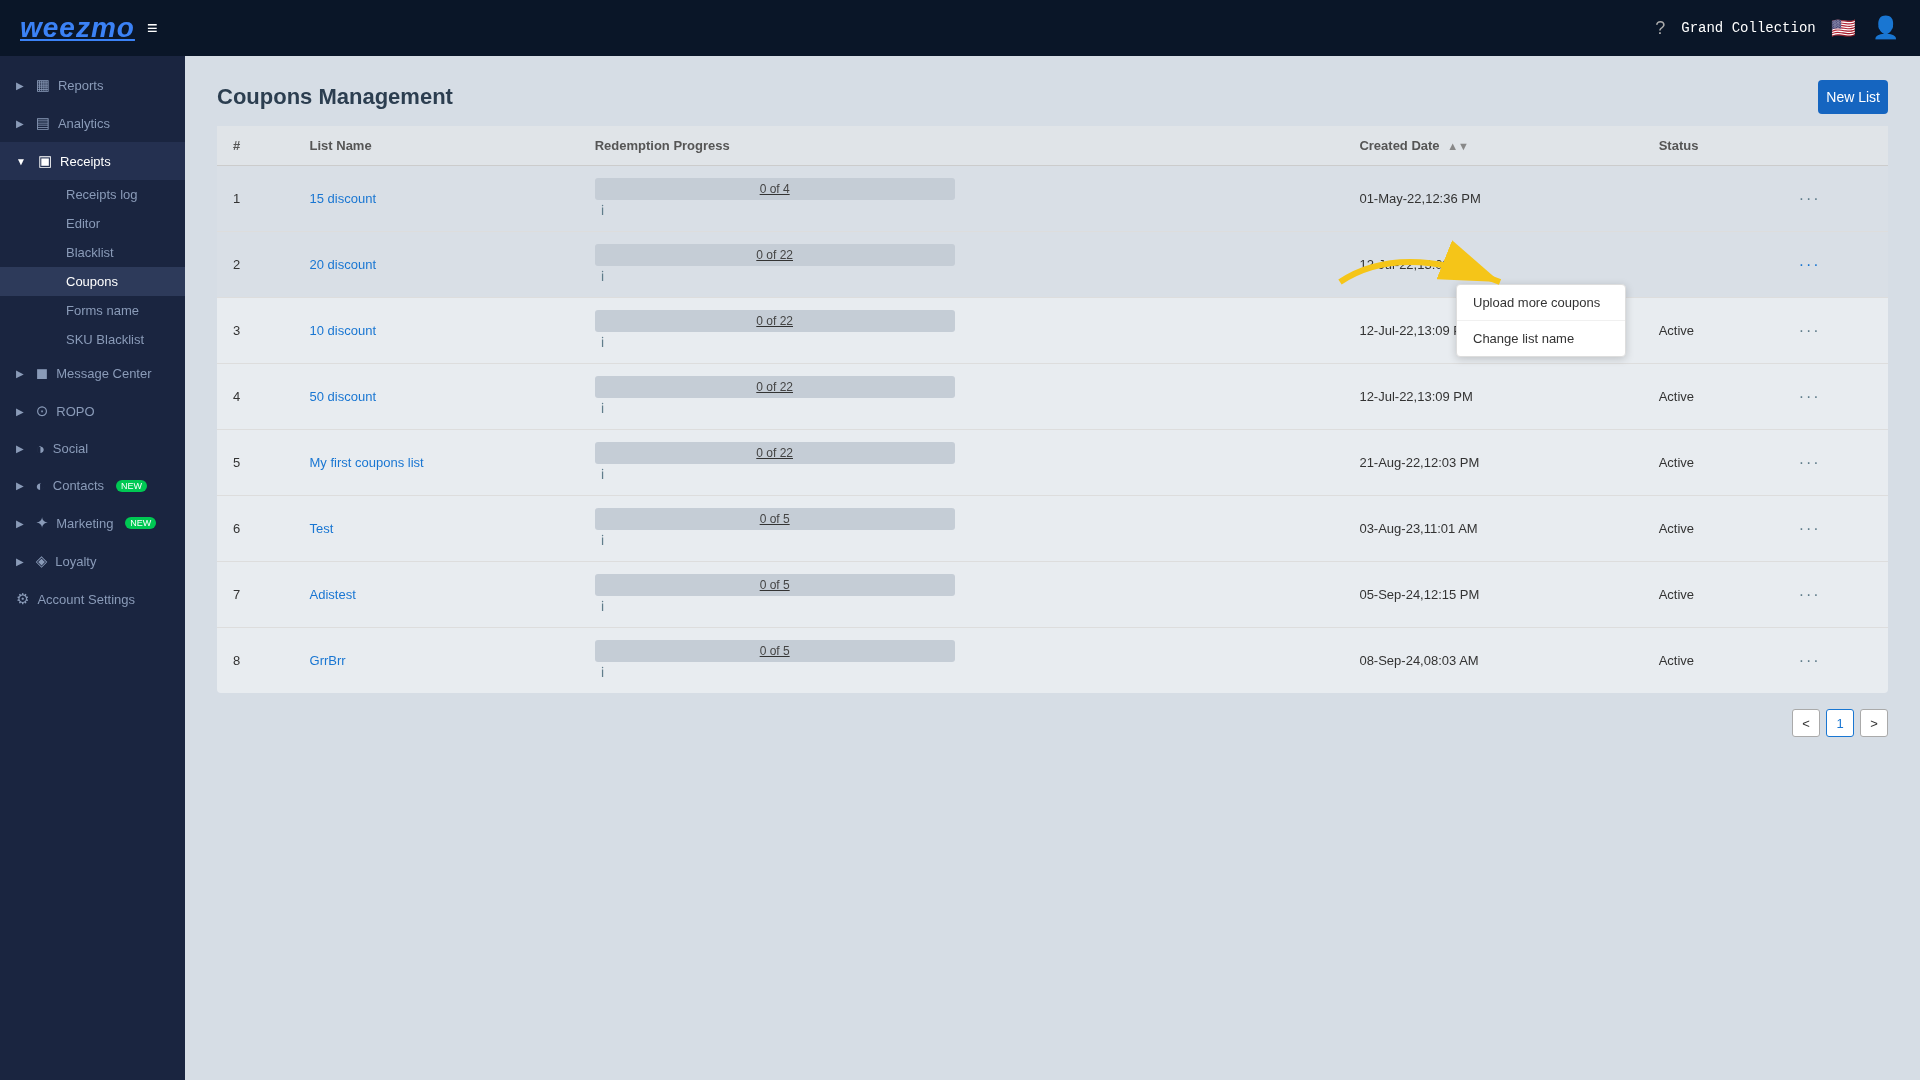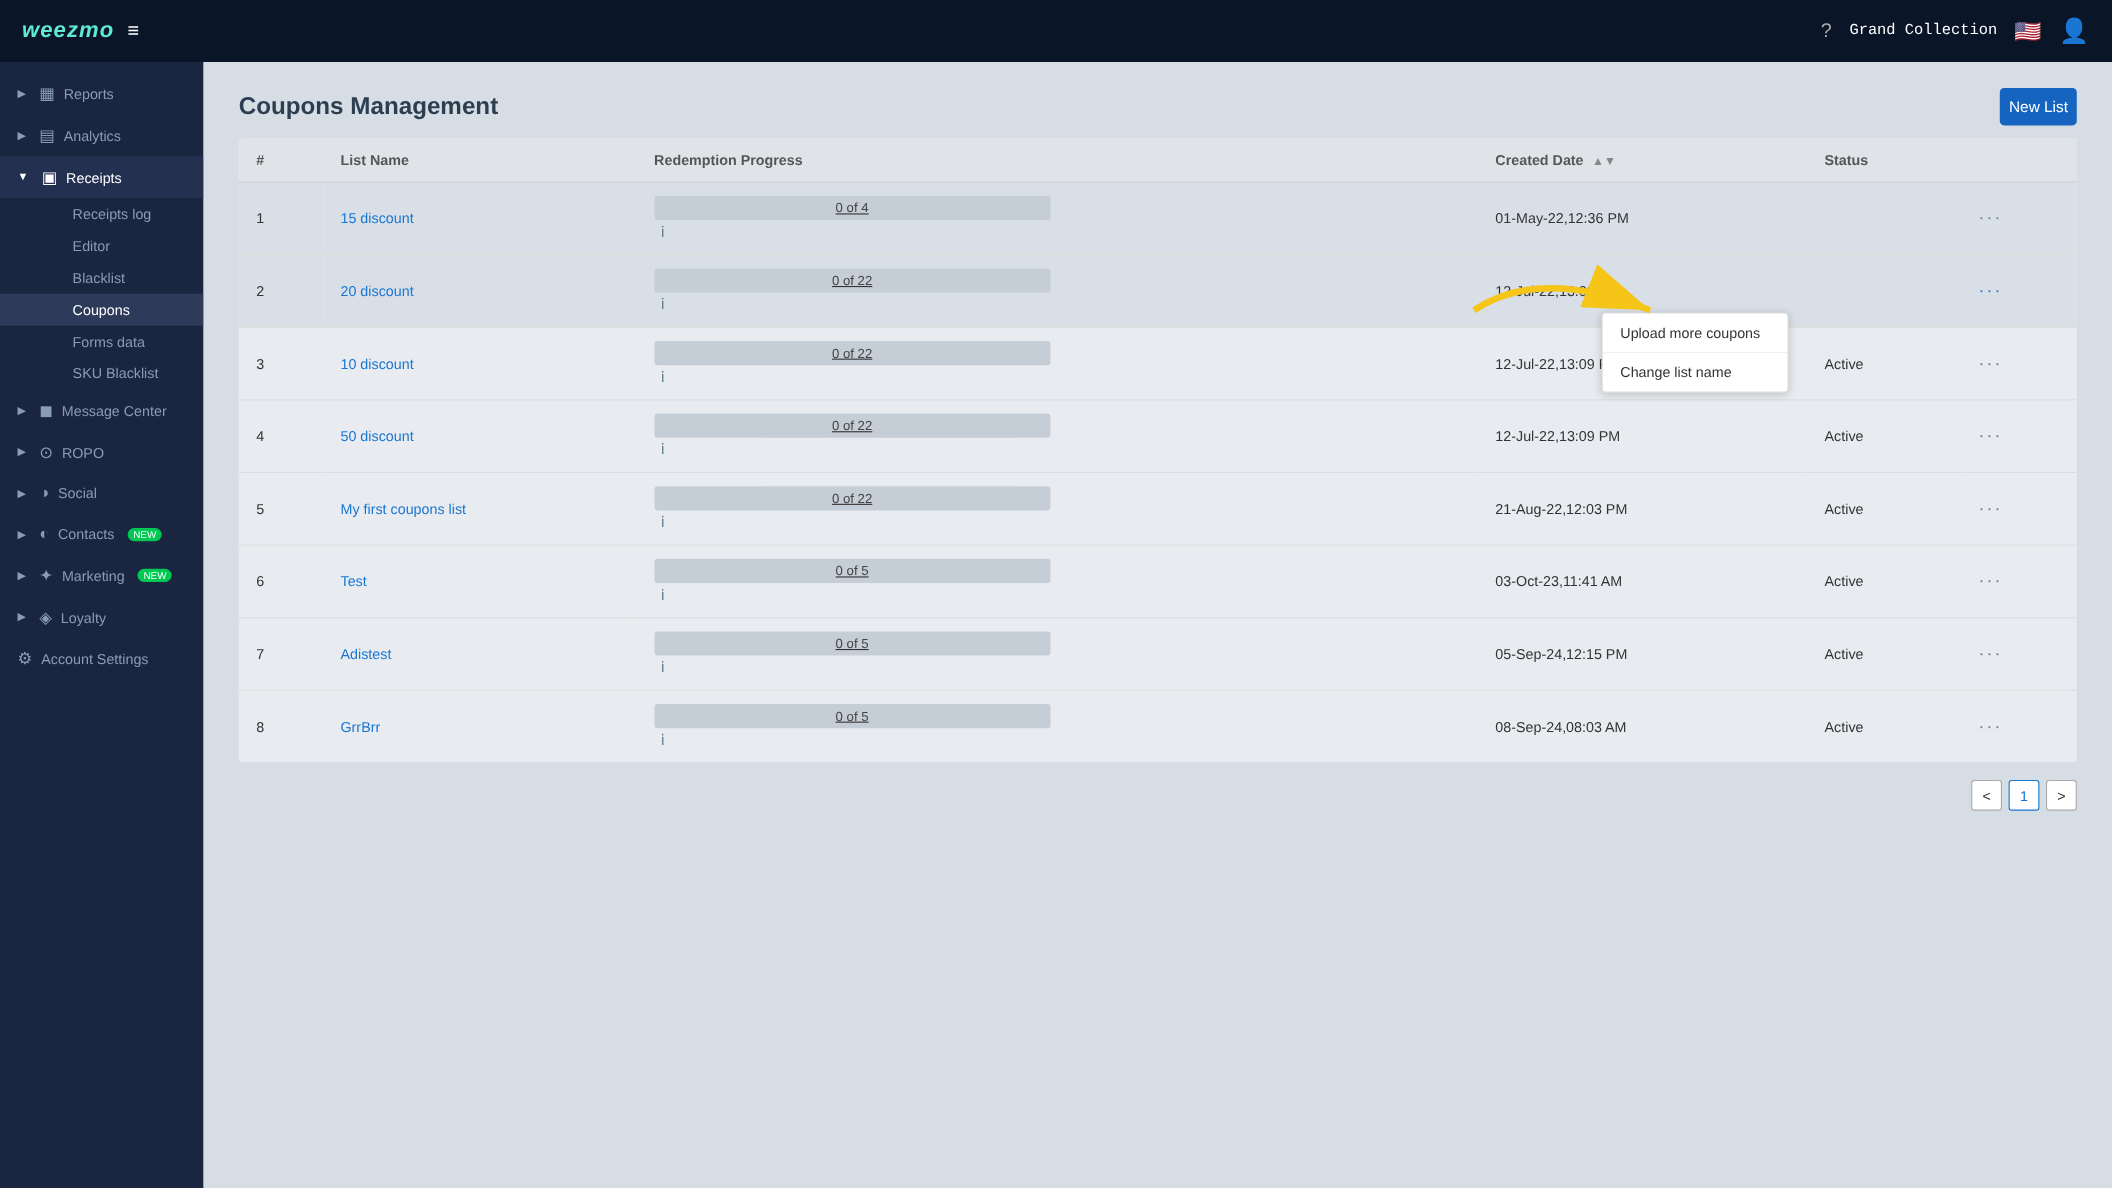--- a/index.html
+++ b/index.html
@@ -10,25 +10,26 @@
       background: #0a1628;
       height: 56px;
       display: flex;
       align-items: center;
       padding: 0 20px;
       position: fixed;
       top: 0; left: 0; right: 0;
       z-index: 100;
     }
     .navbar-logo {
-      color: #5eead4;
-      font-size: 20px;
+      color: #3b82f6;
+      font-size: 28px;
       font-weight: bold;
       letter-spacing: 1px;
       font-style: italic;
+      text-decoration: underline;
     }
     .navbar-hamburger {
       color: #fff;
       font-size: 18px;
       margin-left: 12px;
       cursor: pointer;
     }
     .navbar-right {
       margin-left: auto;
       display: flex;
@@ -300,21 +301,21 @@
     <div class="sidebar-item active">
       <span class="chevron">▼</span>
       <span class="icon">▣</span>
       <span>Receipts</span>
     </div>
     <div class="sidebar-sub">
       <div class="sidebar-sub-item">Receipts log</div>
       <div class="sidebar-sub-item">Editor</div>
       <div class="sidebar-sub-item">Blacklist</div>
       <div class="sidebar-sub-item active">Coupons</div>
-      <div class="sidebar-sub-item">Forms data</div>
+      <div class="sidebar-sub-item">Forms name</div>
       <div class="sidebar-sub-item">SKU Blacklist</div>
     </div>
     <div class="sidebar-item">
       <span class="chevron">▶</span>
       <span class="icon">◼</span>
       <span>Message Center</span>
     </div>
     <div class="sidebar-item">
       <span class="chevron">▶</span>
       <span class="icon">⊙</span>
@@ -422,21 +423,21 @@
               <td class="status-active">Active</td>
               <td><span class="dots-btn">···</span></td>
             </tr>
             <tr>
               <td>6</td>
               <td><a class="list-link">Test</a></td>
               <td><div class="progress-bar-container">
                   <div class="progress-bar-fill" style="width: 0%;"></div>
                   <span class="progress-text">0 of 5</span>
                 </div><span class="info-icon">ℹ</span></td>
-              <td>03-Oct-23,11:41 AM</td>
+              <td>03-Aug-23,11:01 AM</td>
               <td class="status-active">Active</td>
               <td><span class="dots-btn">···</span></td>
             </tr>
             <tr>
               <td>7</td>
               <td><a class="list-link">Adistest</a></td>
               <td><div class="progress-bar-container">
                   <div class="progress-bar-fill" style="width: 0%;"></div>
                   <span class="progress-text">0 of 5</span>
                 </div><span class="info-icon">ℹ</span></td>

